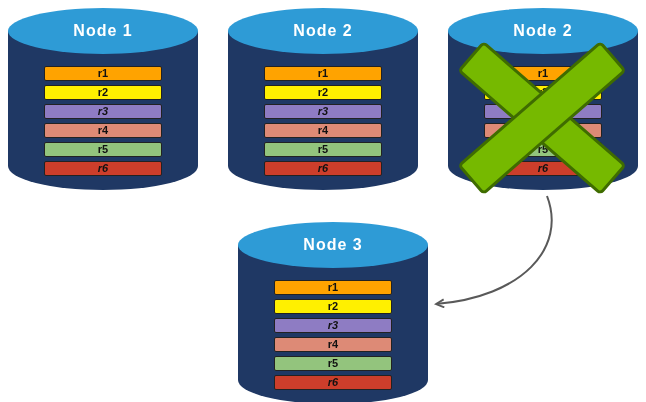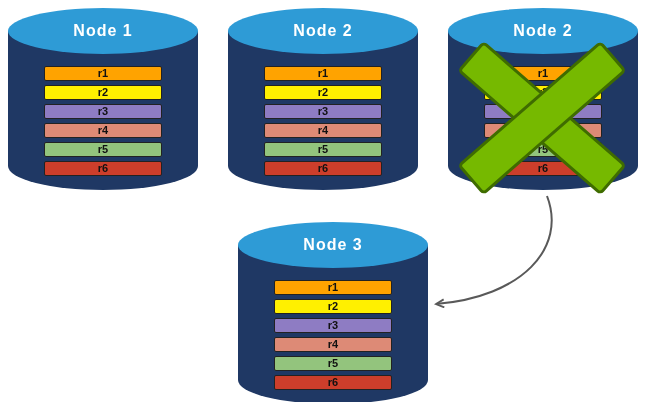--- a/index.html
+++ b/index.html
@@ -64,24 +64,24 @@
     margin-bottom:4px;
     text-align:center;
     font-size:11px;
     font-weight:bold;
     color:#111111;
     border:1px solid #222222;
     border-radius:2px;
   }
   .c-r1{background:var(--row-r1);}
   .c-r2{background:var(--row-r2);}
-  .c-r3{background:var(--row-r3);}
+  .c-r3{background:var(--row-r3);font-style:italic;}
   .c-r4{background:var(--row-r4);}
   .c-r5{background:var(--row-r5);}
-  .c-r6{background:var(--row-r6);}
+  .c-r6{background:var(--row-r6);font-style:italic;}
 
   .x-mark{
     position:absolute;
     left:462px;
     top:44px;
     width:160px;
     height:148px;
     z-index:5;
   }
   .x-bar{

